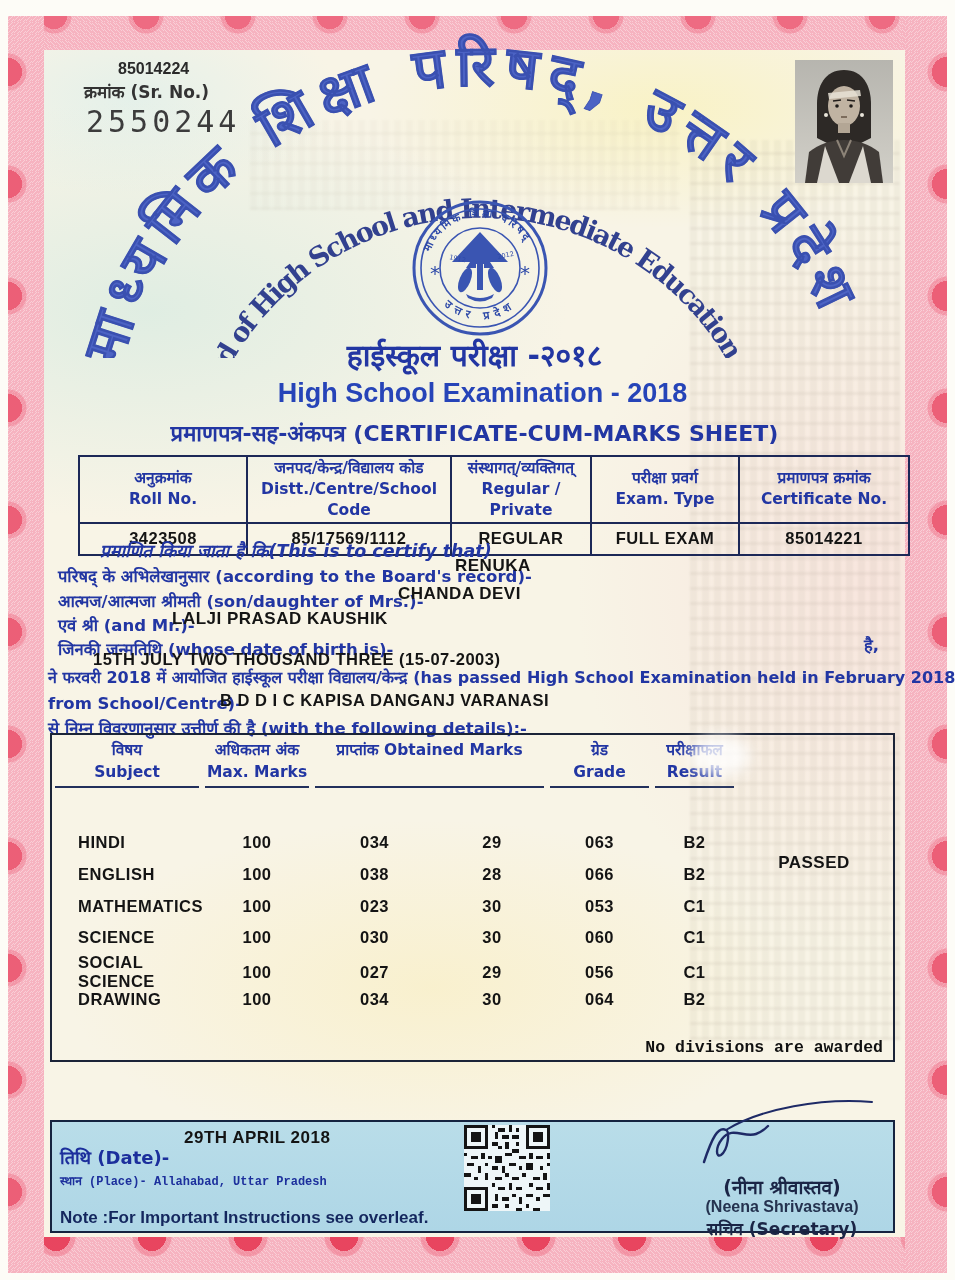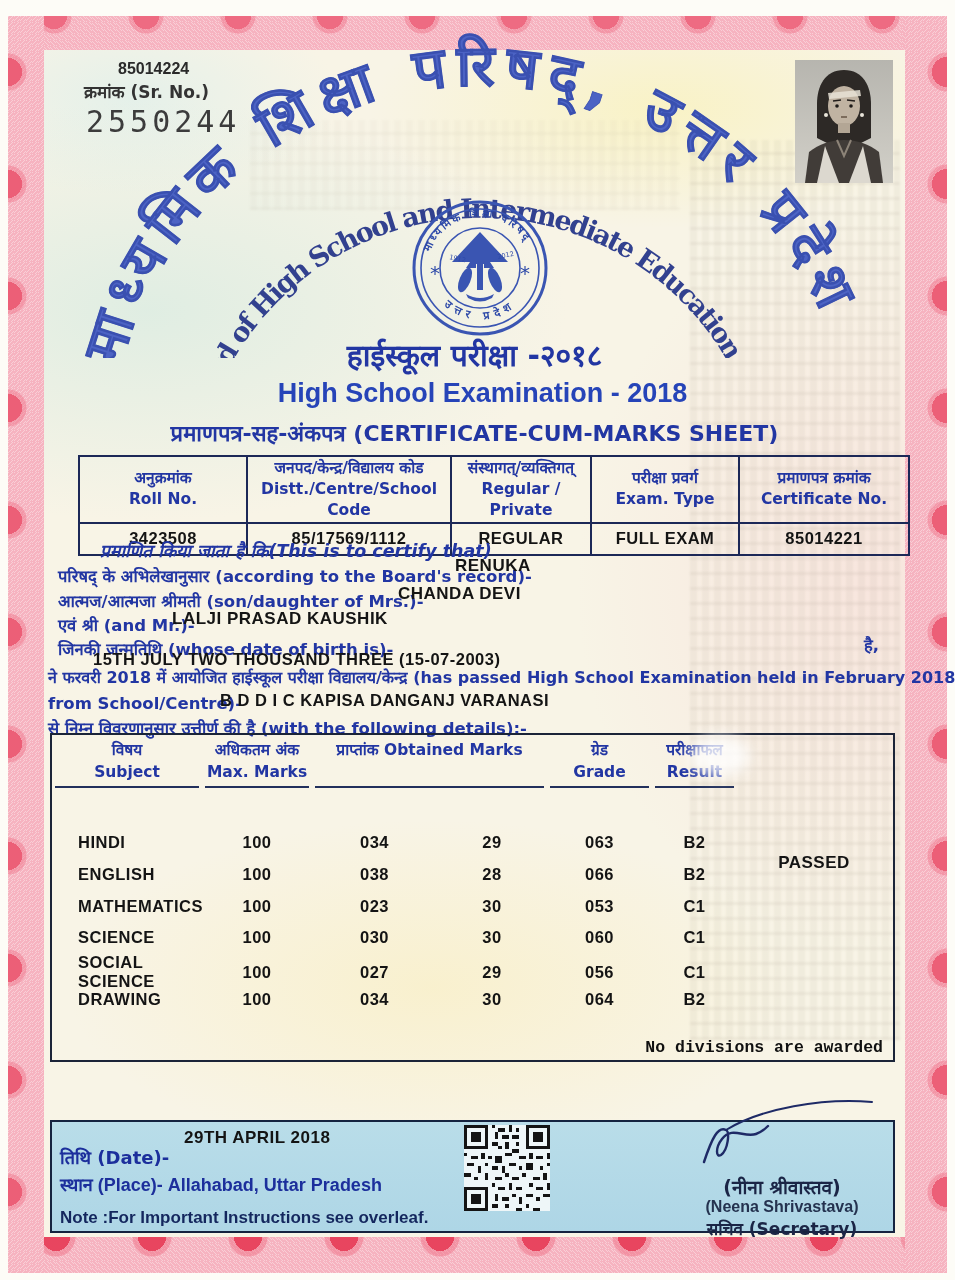--- a/index.html
+++ b/index.html
@@ -83,21 +83,21 @@
     background:linear-gradient(180deg,#8cb9db,#7fb0d5 55%,#8bb6d9);border:2.5px solid #121f38;}
   .cat-label{left:10px;top:13px;font-size:16.5px;color:#1c2f9c;}
   .cat-val{left:398px;top:10px;font-size:17px;}
 
   
   #botbox{position:absolute;left:50px;top:1120px;width:845px;height:113px;z-index:4;box-sizing:border-box;
     background:linear-gradient(180deg,#b9dde9,#aed6e6);border:2.5px solid #15233f;}
   .bb{position:absolute;white-space:nowrap;}
   .f-date{left:132px;top:6px;font-size:17px;}
   .f-datelabel{left:8px;top:23px;font-size:18px;color:#1c2f9c;}
-  .f-place{left:8px;top:50px;font-size:18px;color:#1c2f9c;font-weight:bold;font-family:Liberation Sans, sans-serif;}
+  .f-place{left:8px;top:50px;font-size:12px;color:#1c2f9c;font-weight:bold;font-family:Liberation Mono, monospace;}
   .f-note{left:8px;top:86px;font-size:17px;color:#14275e;font-weight:bold;font-family:"Liberation Sans",sans-serif;}
   .sig-hi{left:630px;top:52px;width:200px;text-align:center;font-size:19px;color:#1b2546;font-weight:bold;}
   .sig-en{left:630px;top:76px;width:200px;text-align:center;font-size:16px;color:#24324f;font-weight:bold;font-family:"Liberation Sans",sans-serif;}
   .sig-ti{left:630px;top:95px;width:200px;text-align:center;font-size:17px;color:#1b2546;font-weight:bold;}
 
   .smudge{position:absolute;background:#fff;border-radius:50%;filter:blur(7px);}
   svg{display:block;}
 </style>
 </head>
 <body>

